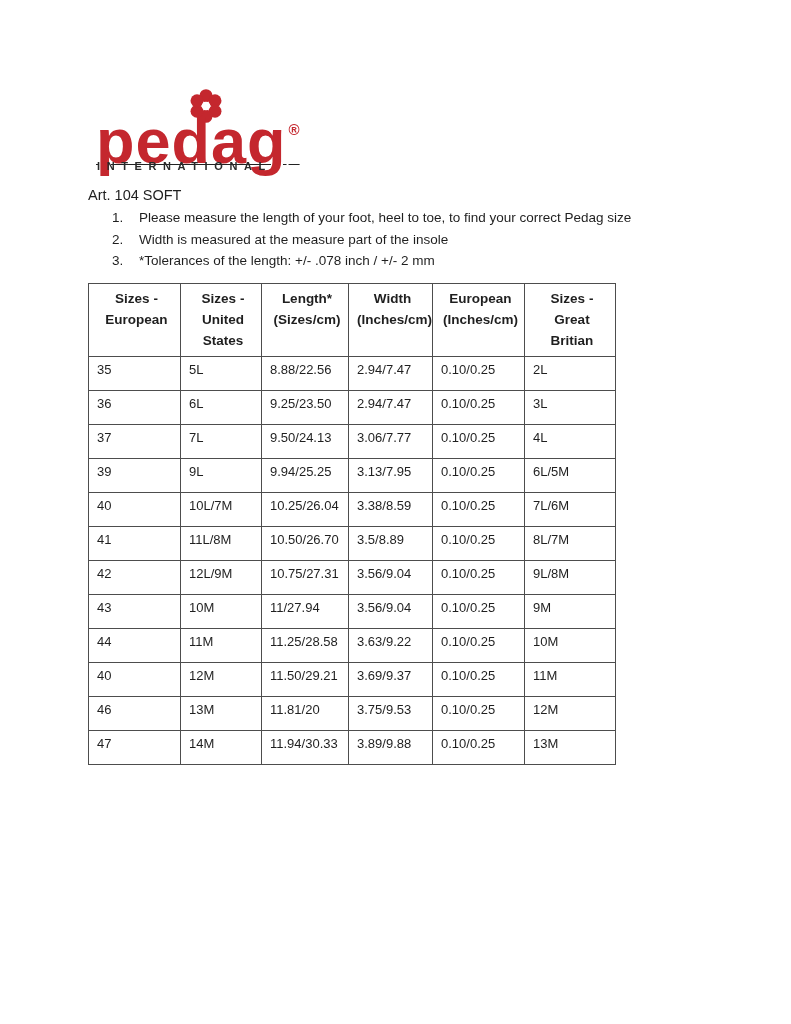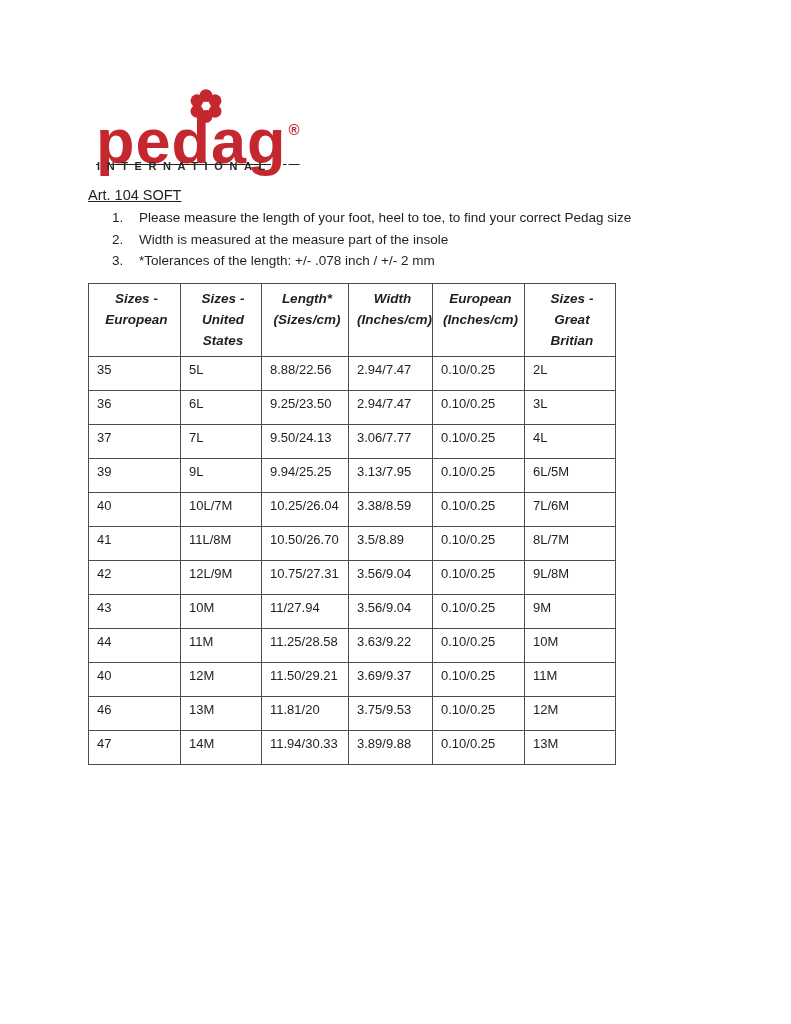--- a/index.html
+++ b/index.html
@@ -22,21 +22,20 @@
   .reg{font-size:15px;font-weight:bold;vertical-align:28px;margin-left:2px;}
   .logo-subtitle{
     position:absolute;left:9px;top:72px;
     font-size:11px;font-weight:bold;color:#2a2a2a;
     letter-spacing:6.6px;white-space:nowrap;
   }
   
   .heading{
     position:absolute;left:88px;top:187px;
     font-size:14.5px;color:#1f1f1f;
-    text-decoration:underline;
   }
   
   .notes{
     position:absolute;left:112px;top:210px;width:560px;
     list-style:none;margin:0;padding:0;
     font-size:13.5px;color:#1f1f1f;
   }
   .notes li{display:flex;margin-bottom:6.5px;}
   .notes .num{width:27px;flex:0 0 27px;}
   
@@ -50,21 +49,20 @@
     border:1px solid #4d4d4d;
     vertical-align:top;text-align:left;
     padding:5px 4px 4px 8px;
     overflow:hidden;
   }
   .size-table th{
     font-weight:bold;text-align:center;
     height:58px;font-size:13.5px;
     white-space:pre-line;line-height:1.55;
     padding-top:5px;
-    font-style:italic;
   }
   .size-table td{height:24px;}
 </style>
 </head>
 <body>
 
 <div class="page">
 
   <div class="logo">
     <svg class="flower" id="flower" viewBox="0 0 40 40" aria-hidden="true" style="color: rgb(196, 39, 46);">

